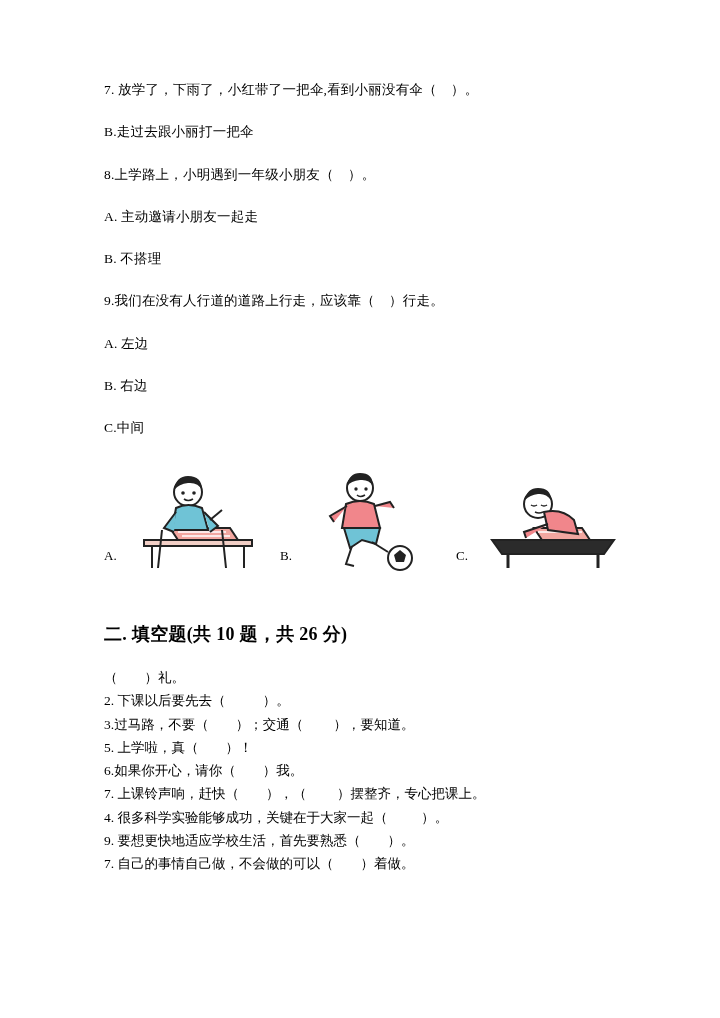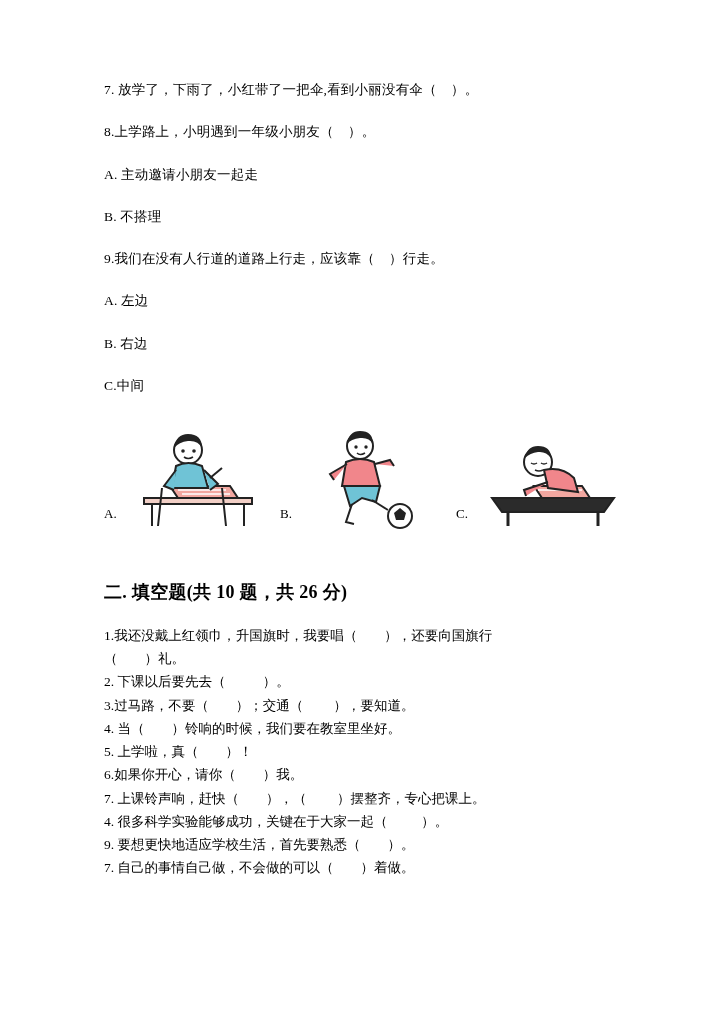--- a/index.html
+++ b/index.html
@@ -69,20 +69,21 @@
     margin: 0;
     white-space: pre-wrap;
   }
 </style>
 </head>
 <body>
 
 <div class="page">
 
   <p class="q-line">7. 放学了，下雨了，小红带了一把伞,看到小丽没有伞（    ）。</p>
+  <p class="q-line">B.走过去跟小丽打一把伞</p>
   <p class="q-line">8.上学路上，小明遇到一年级小朋友（    ）。</p>
   <p class="q-line">A. 主动邀请小朋友一起走</p>
   <p class="q-line">B. 不搭理</p>
   <p class="q-line">9.我们在没有人行道的道路上行走，应该靠（    ）行走。</p>
   <p class="q-line">A. 左边</p>
   <p class="q-line">B. 右边</p>
   <p class="q-line">C.中间</p>
 
   <div class="figure-row">
 
@@ -164,25 +165,23 @@
           <path d="M70 56 L46 64 L48 70" stroke="#222" stroke-width="2" fill="#f1868b"></path>
         </svg>
       </span>
     </div>
 
   </div>
 
   <div class="section-title">二. 填空题(共 10 题，共 26 分)</div>
 
   <div class="fill-list">
-    <div>1.我还没戴上红领巾，升国旗时，我要唱（        ），还要向国旗行</div>
     <div>（        ）礼。</div>
     <div>2. 下课以后要先去（           ）。</div>
     <div>3.过马路，不要（        ）；交通（         ），要知道。</div>
-    <div>4. 当（        ）铃响的时候，我们要在教室里坐好。</div>
     <div>5. 上学啦，真（        ）！</div>
     <div>6.如果你开心，请你（        ）我。</div>
     <div>7. 上课铃声响，赶快（        ），（         ）摆整齐，专心把课上。</div>
     <div>4. 很多科学实验能够成功，关键在于大家一起（          ）。</div>
     <div>9. 要想更快地适应学校生活，首先要熟悉（        ）。</div>
     <div>7. 自己的事情自己做，不会做的可以（        ）着做。</div>
   </div>
 
 </div>
 

